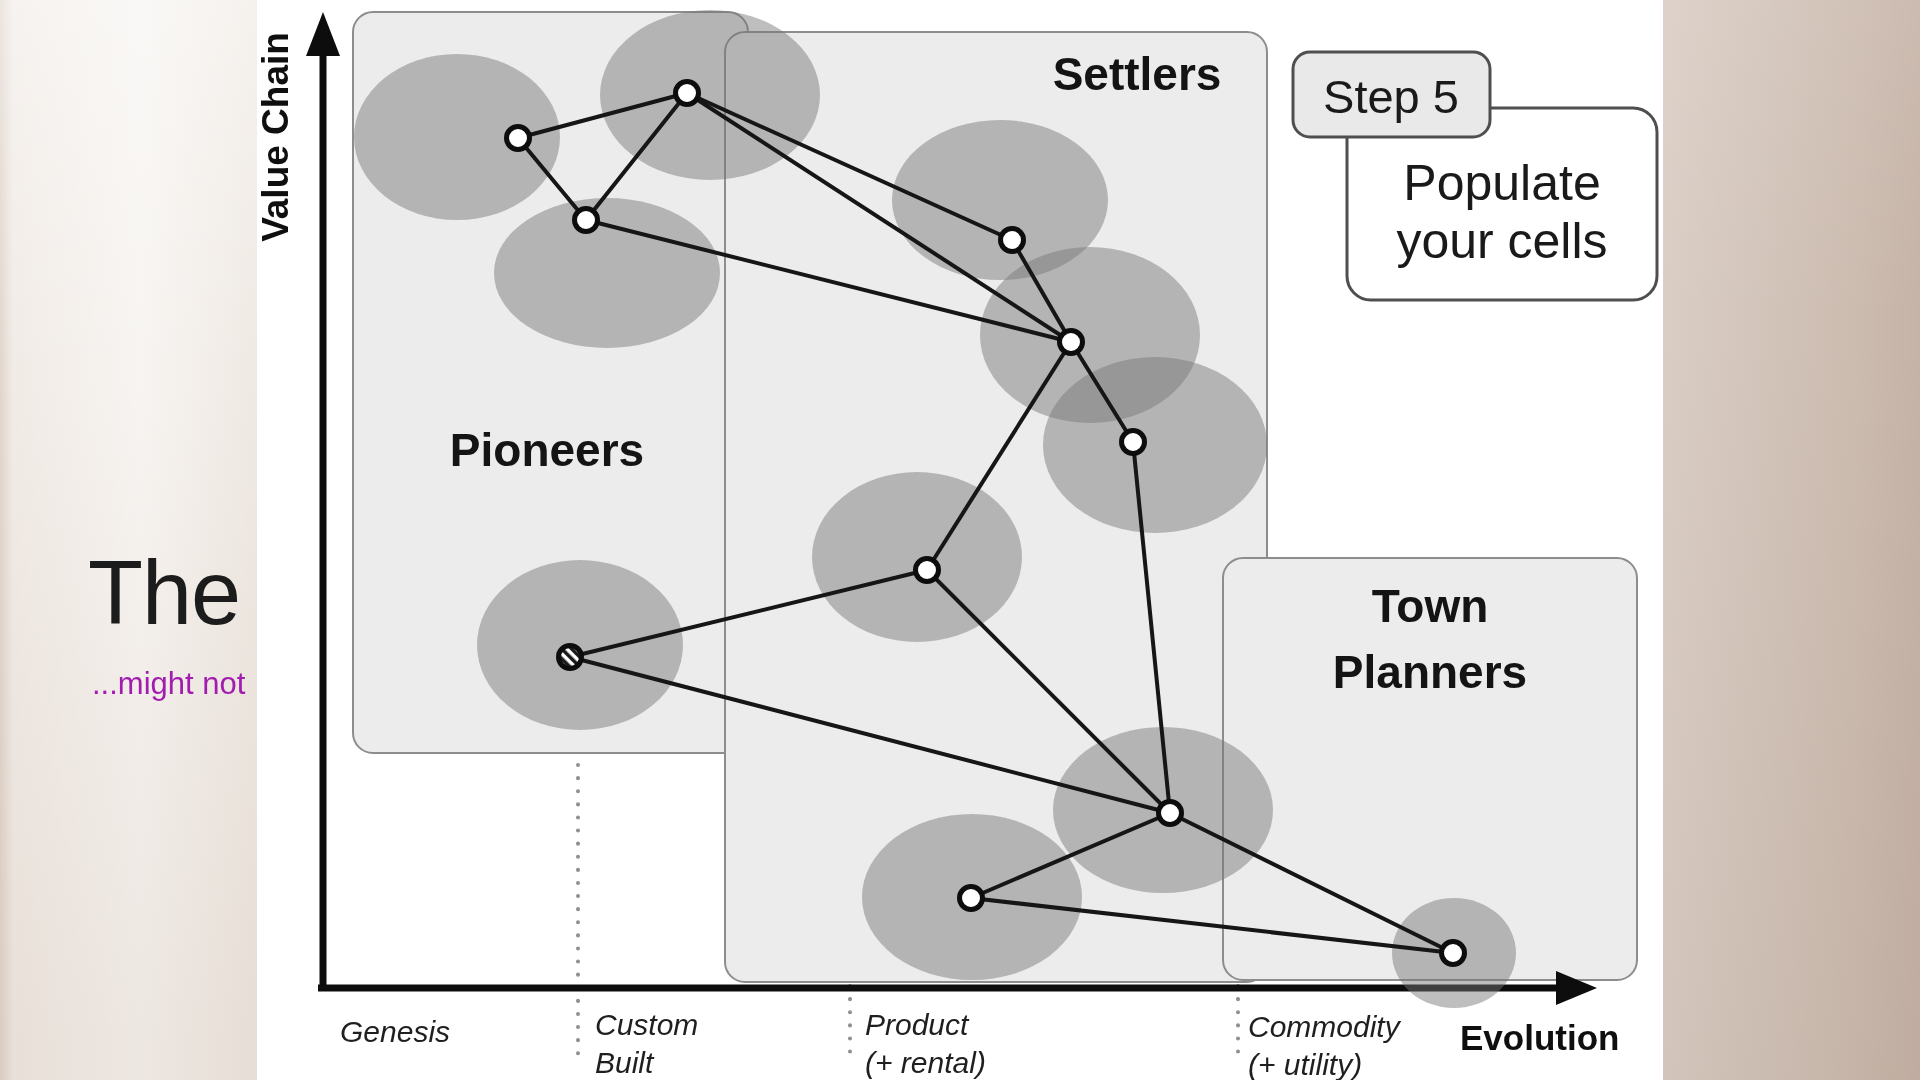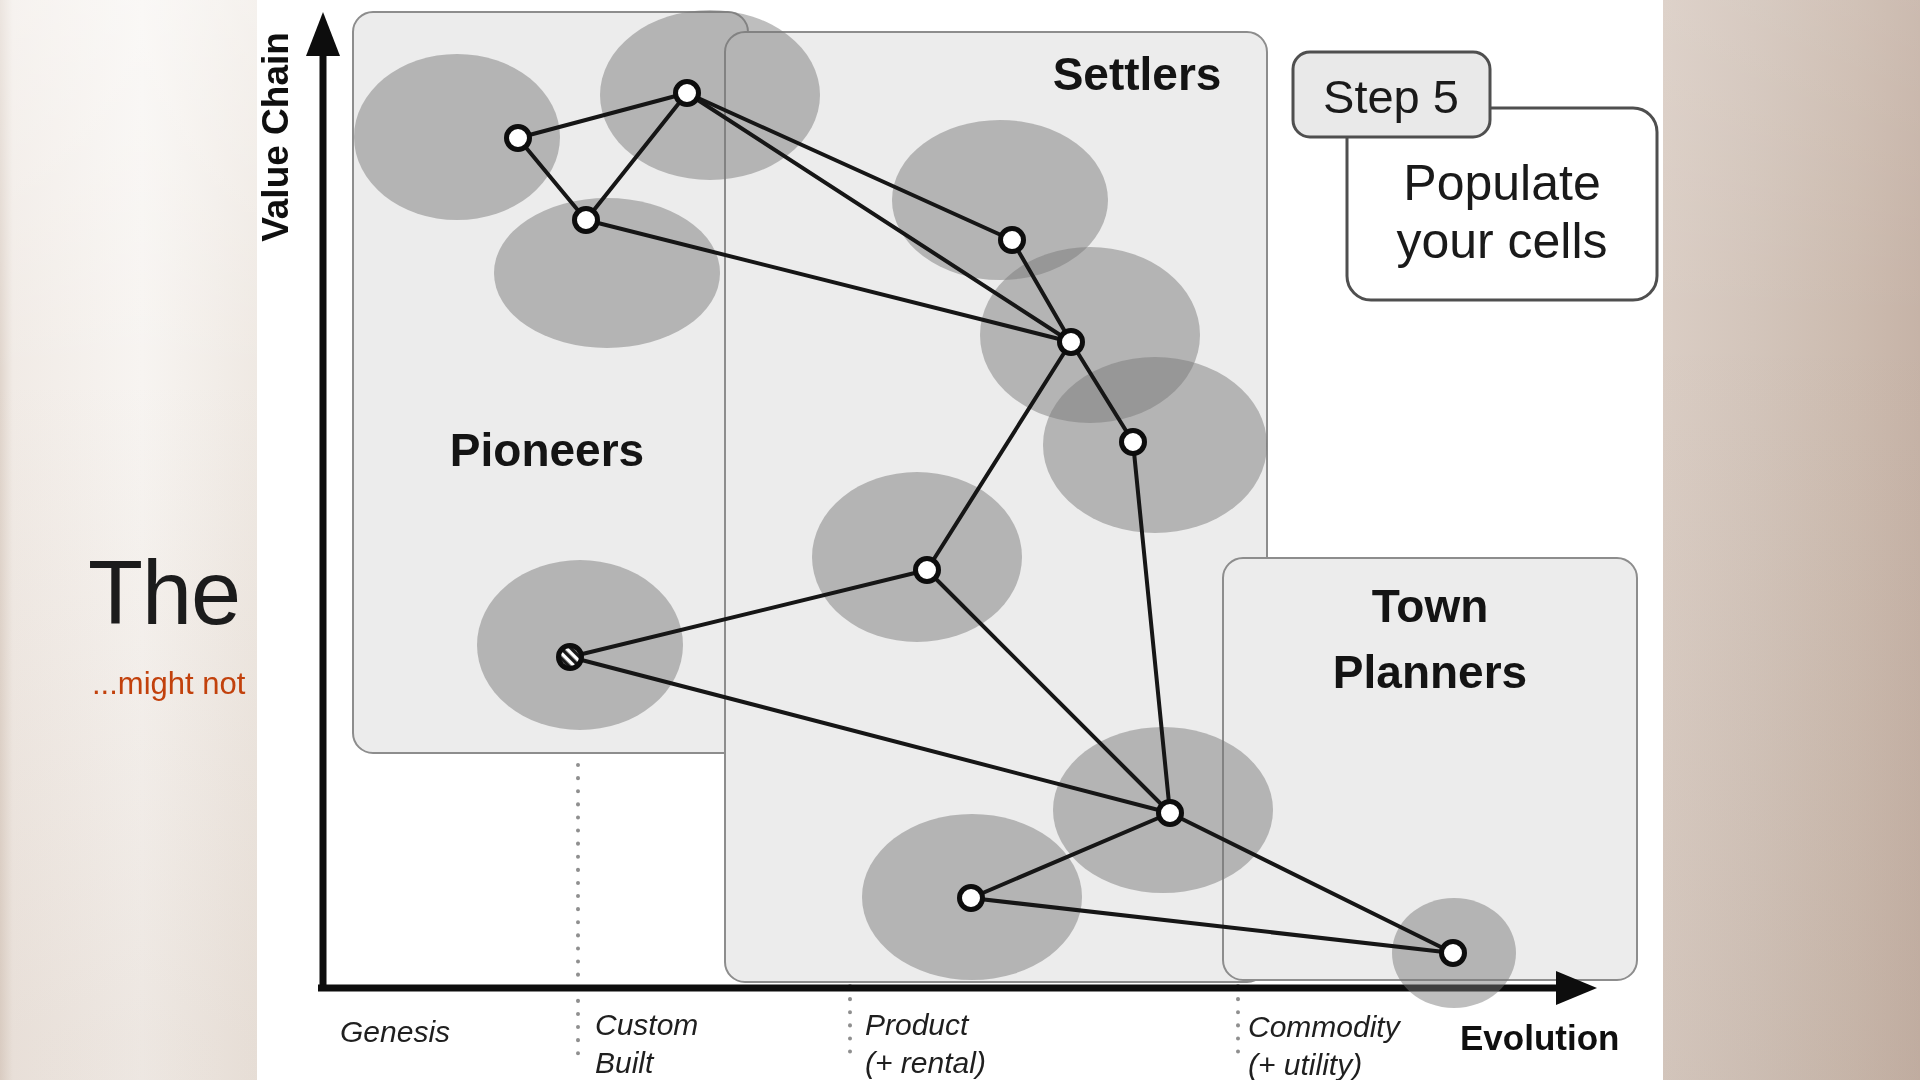--- a/index.html
+++ b/index.html
@@ -8,21 +8,21 @@
   .bg-left{position:absolute;left:0;top:0;width:258px;height:1080px;z-index:0;
     background:
       linear-gradient(to bottom, rgba(255,255,255,.38), rgba(255,255,255,0) 35%, rgba(167,137,115,.12) 96%),
       linear-gradient(to right, #e0d5cc 0%, #f1ebe6 5%, #f7f4f1 55%, #efe9e3 100%);}
   .bg-right{position:absolute;left:1663px;top:0;width:257px;height:1080px;z-index:0;
     background:
       linear-gradient(to bottom, rgba(255,255,255,.10), rgba(0,0,0,0) 30%, rgba(90,60,40,.06) 100%),
       linear-gradient(to right, #dacdc4 0%, #d3c5bb 35%, #ccbbaf 75%, #c6b3a7 100%);}
   .slide-title{position:absolute;left:88px;top:542px;z-index:1;color:#1c1c1c;
     font-size:90px;letter-spacing:-1px;white-space:nowrap;}
-  .slide-subtitle{position:absolute;left:92px;top:666px;z-index:1;color:#c2410c;
+  .slide-subtitle{position:absolute;left:92px;top:666px;z-index:1;color:#a21caf;
     font-size:31px;white-space:nowrap;}
   .diagram-wrap{position:absolute;left:257px;top:0;width:1406px;height:1080px;
     background:#ffffff;z-index:2;}
   svg{display:block;}
   text{font-family:"Liberation Sans",sans-serif;fill:#1a1a1a;}
   .region-label{font-weight:bold;fill:#141414;}
   .stage-label{font-style:italic;font-size:30px;fill:#1f1f1f;}
   .axis-label-bold{font-weight:bold;font-size:35px;fill:#0f0f0f;}
   .note-text{font-size:50px;fill:#1a1a1a;}
   .step-text{font-size:47px;fill:#1a1a1a;}

